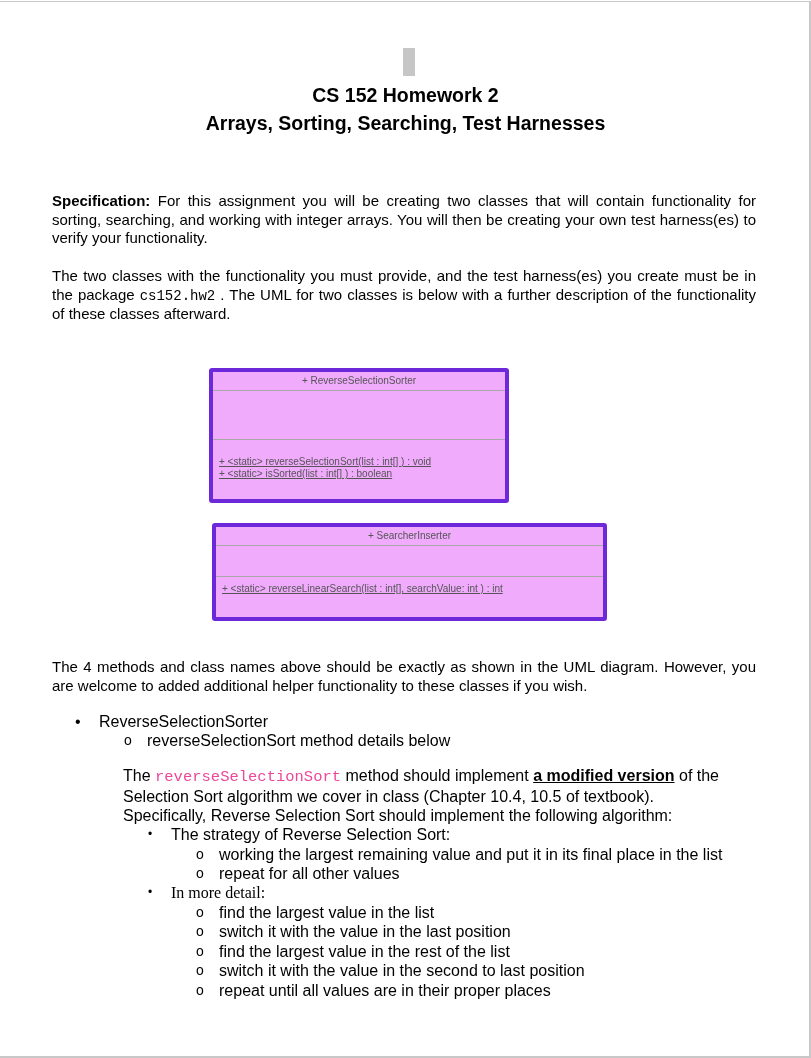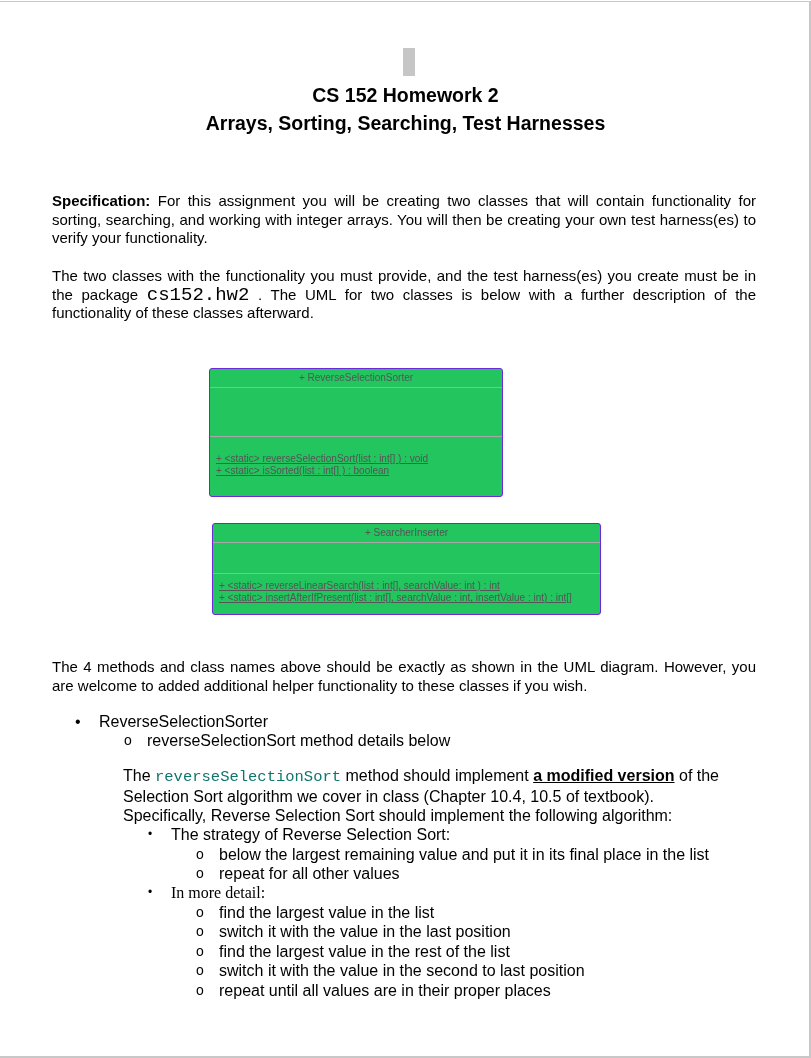--- a/index.html
+++ b/index.html
@@ -10,39 +10,39 @@
             background: #fff; }
     .cursor-block { position: absolute; left: 403px; top: 48px; width: 12px; height: 28px; background: #c6c6c6; }
     .title { position: absolute; left: 0; width: 811px; text-align: center; font-weight: bold; font-size: 19.5px; line-height: 24px; }
     .title.t1 { top: 83px; }
     .title.t2 { top: 111px; }
     .para { position: absolute; left: 52px; width: 704px; font-size: 15px; line-height: 18.5px; text-align: justify; }
     .para.p1 { top: 192px; }
     .para.p2 { top: 267px; }
     .para.p3 { top: 658px; }
     .para b { font-weight: bold; }
-    .mono { font-family: "Liberation Mono", monospace; font-size: 19px; }
+    .mono { font-family: "Liberation Mono", monospace; font-size: 14px; }
 
-    .uml { position: absolute; border: 1px solid #6d28d9; border-radius: 3px; background: #22c55e; color: #555;
+    .uml { position: absolute; border: 4px solid #6d28d9; border-radius: 3px; background: #f0abfc; color: #555;
            font-size: 10px; }
     .uml .hdr { text-align: center; border-bottom: 1px solid #a8a8a8; line-height: 18px; height: 18px; }
     .uml .attrs { border-bottom: 1px solid #a8a8a8; }
     .uml .ops { padding: 0 6px; line-height: 12px; text-decoration: underline; }
     .uml1 { left: 209px; top: 368px; width: 292px; height: 127px; }
     .uml1 .attrs { height: 48px; }
     .uml1 .ops { padding-top: 16px; }
     .uml2 { left: 212px; top: 523px; width: 387px; height: 90px; }
     .uml2 .attrs { height: 30px; }
     .uml2 .ops { padding-top: 6px; }
 
     .list { position: absolute; font-size: 16px; line-height: 19.5px; }
     .row { position: absolute; white-space: nowrap; }
     .bullet { position: absolute; }
     .u { text-decoration: underline; font-weight: bold; margin-top: 36px; }
-    .mono16 { font-family: "Liberation Mono", monospace; font-size: 15.5px; color: #0f766e; }
+    .mono16 { font-family: "Liberation Mono", monospace; font-size: 15.5px; color: #ec4899; }
   </style>
 </head>
 <body>
 
 <div class="page"></div>
 
 <div class="cursor-block"></div>
 
 <div class="title t1">CS 152 Homework 2</div>
 <div class="title t2">Arrays, Sorting, Searching, Test Harnesses</div>
@@ -58,21 +58,20 @@
     <div>+ &lt;static&gt; reverseSelectionSort(list : int[] ) : void</div>
     <div>+ &lt;static&gt; isSorted(list : int[] ) : boolean</div>
   </div>
 </div>
 
 <div class="uml uml2">
   <div class="hdr">+ SearcherInserter</div>
   <div class="attrs"></div>
   <div class="ops">
     <div>+ &lt;static&gt; reverseLinearSearch(list : int[], searchValue: int ) : int</div>
-    <div>+ &lt;static&gt; insertAfterIfPresent(list : int[], searchValue : int, insertValue : int) : int[]</div>
   </div>
 </div>
 
 <div class="para p3">The 4 methods and class names above should be exactly as shown in the UML diagram.  However, you are welcome to added additional helper functionality to these classes if you wish.</div>
 
 <div class="list" style="left:0;top:0;">
 
   <span class="bullet" style="left:75px;top:712px;">•</span>
   <span class="row" style="left:99px;top:712px;">ReverseSelectionSorter</span>
 
@@ -80,21 +79,21 @@
   <span class="row" style="left:147px;top:731px;">reverseSelectionSort method details below</span>
 
   <span class="row" style="left:123px;top:766px;"><span>The </span><span class="mono16">reverseSelectionSort</span><span> method should implement </span><span class="u">a modified version</span><span> of the</span></span>
   <span class="row" style="left:123px;top:787px;">Selection Sort algorithm we cover in class (Chapter 10.4, 10.5 of textbook).</span>
   <span class="row" style="left:123px;top:806px;">Specifically, Reverse Selection Sort should implement the following algorithm:</span>
 
   <span class="bullet" style="left:148px;top:825px;font-size:12px;">•</span>
   <span class="row" style="left:171px;top:825px;">The strategy of Reverse Selection Sort:</span>
 
   <span class="bullet" style="left:196px;top:845px;font-size:14px;">o</span>
-  <span class="row" style="left:219px;top:845px;">below the largest remaining value and put it in its final place in the list</span>
+  <span class="row" style="left:219px;top:845px;">working the largest remaining value and put it in its final place in the list</span>
   <span class="bullet" style="left:196px;top:864px;font-size:14px;">o</span>
   <span class="row" style="left:219px;top:864px;">repeat for all other values</span>
 
   <span class="bullet" style="left:148px;top:883px;font-size:12px;">•</span>
   <span class="row" style="left:171px;top:883px;font-family:Liberation Serif, serif;">In more detail:</span>
 
   <span class="bullet" style="left:196px;top:903px;font-size:14px;">o</span>
   <span class="row" style="left:219px;top:903px;">find the largest value in the list</span>
   <span class="bullet" style="left:196px;top:922px;font-size:14px;">o</span>
   <span class="row" style="left:219px;top:922px;">switch it with the value in the last position</span>

